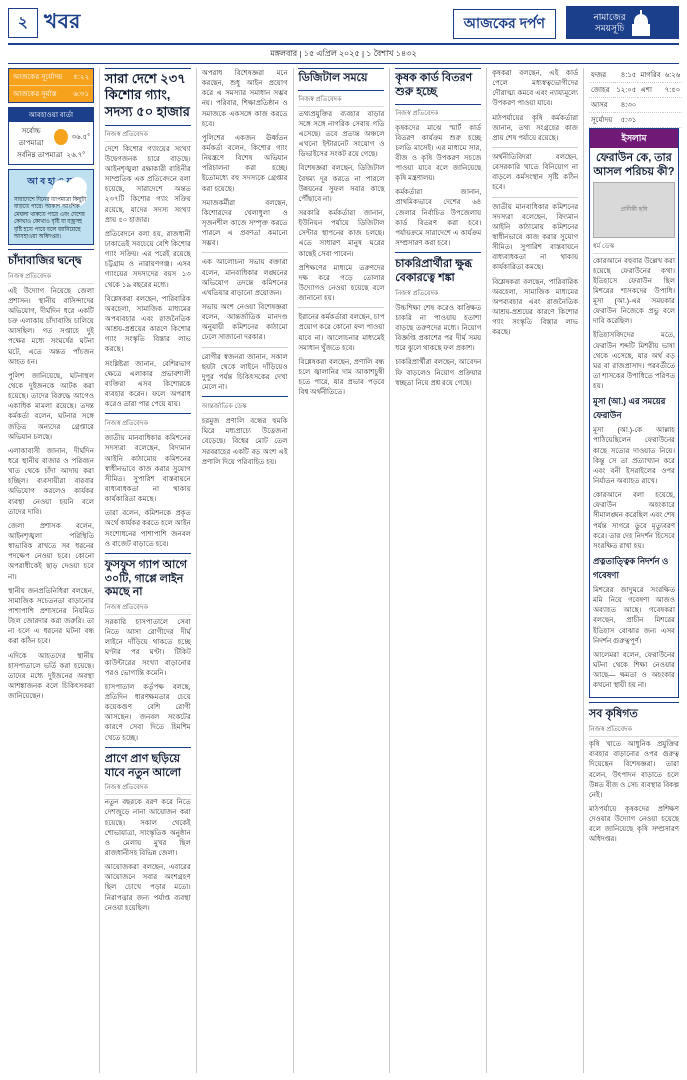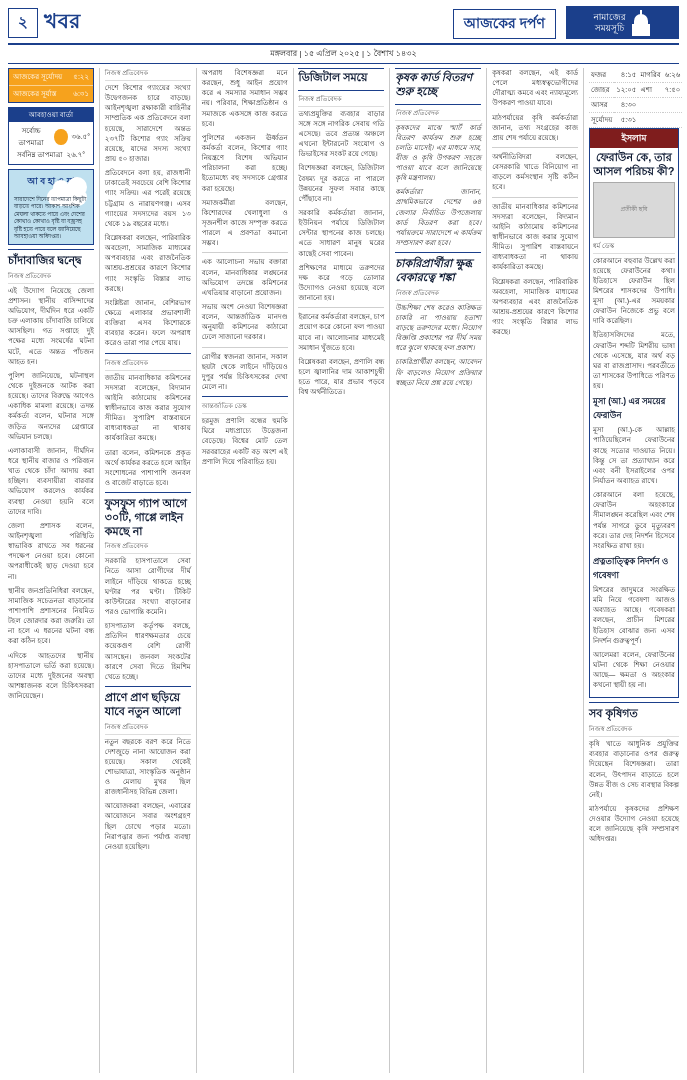--- a/index.html
+++ b/index.html
@@ -39,21 +39,21 @@
   }
   .datebar span{white-space:nowrap;}
 
   
   .grid{display:flex;gap:5px;margin-top:4px;height:1005px;}
   .col{position:relative;}
   .c1{width:96px;}
   .c2{width:96px;}
   .c3{width:96px;}
   .c4{width:96px;}
-  .c5{width:96px;font-style:italic;}
+  .c5{width:96px;}
   .c6{width:96px;}
   .c7{width:90px;}
   .vrule{width:1px;background:#c9c9c9;}
 
   
   .hl{
     font-size:11px;font-weight:bold;color:#0e1a33;line-height:1.25;
     margin:0 0 3px 0;letter-spacing:0;
   }
   .hl.big{font-size:13px;}
@@ -83,21 +83,21 @@
     background:#bfe0ef;border:1px solid #1b3f8b;padding:4px;margin-bottom:4px;position:relative;height:66px;
   }
   .cloudbox .ctitle{font-size:9px;font-weight:bold;color:#1b3f8b;text-align:center;}
   .cloud{position:absolute;right:6px;top:18px;width:40px;height:18px;background:#fff;border-radius:10px;}
   .cloud:before{content:"";position:absolute;left:6px;top:-8px;width:16px;height:16px;background:#fff;border-radius:50%;}
   .cloud:after{content:"";position:absolute;left:20px;top:-11px;width:20px;height:20px;background:#fff;border-radius:50%;}
   .cloudtext{position:absolute;left:5px;bottom:3px;right:5px;font-size:5.6px;line-height:1.35;color:#123;}
 
   
   .panel{border:1px solid #1b3f8b;padding:3px;margin-bottom:4px;}
-  .panel-title{background:#7f1d1d;color:#fff;text-align:center;font-size:9px;font-weight:bold;padding:2px 0;margin:-3px -3px 3px -3px;}
+  .panel-title{background:#701a75;color:#fff;text-align:center;font-size:9px;font-weight:bold;padding:2px 0;margin:-3px -3px 3px -3px;}
   .panel-hl{font-size:11px;font-weight:bold;color:#0e1a33;line-height:1.25;text-align:center;margin-bottom:3px;}
   .photo{
     background:#d9d9d9;border:1px solid #aaa;height:54px;margin:3px 0;
     display:flex;align-items:center;justify-content:center;color:#777;font-size:6px;
   }
   .subhead{font-size:8.5px;font-weight:bold;color:#0e1a33;margin:4px 0 2px;}
 
   
   .ptable{width:100%;border-collapse:collapse;font-size:7px;}
   .ptable td{padding:1px 2px;border-bottom:1px dotted #ccc;}
@@ -176,20 +176,23 @@
         <p>এলাকাবাসী জানান, দীর্ঘদিন ধরে স্থানীয় বাজার ও পরিবহন খাত থেকে চাঁদা আদায় করা হচ্ছিল। ব্যবসায়ীরা বারবার অভিযোগ করলেও কার্যকর ব্যবস্থা নেওয়া হয়নি বলে তাদের দাবি।</p>
         <p>জেলা প্রশাসক বলেন, আইনশৃঙ্খলা পরিস্থিতি স্বাভাবিক রাখতে সব ধরনের পদক্ষেপ নেওয়া হবে। কোনো অপরাধীকেই ছাড় দেওয়া হবে না।</p>
         <p>স্থানীয় জনপ্রতিনিধিরা বলছেন, সামাজিক সচেতনতা বাড়ানোর পাশাপাশি প্রশাসনের নিয়মিত টহল জোরদার করা জরুরি। তা না হলে এ ধরনের ঘটনা বন্ধ করা কঠিন হবে।</p>
         <p>এদিকে আহতদের স্থানীয় হাসপাতালে ভর্তি করা হয়েছে। তাদের মধ্যে দুইজনের অবস্থা আশঙ্কাজনক বলে চিকিৎসকরা জানিয়েছেন।</p>
       </div>
     </div>
 
     <div class="vrule"></div>
 
     <div class="col c2">
+      <div class="spanhead">
+        <div class="hl big">সারা দেশে ২৩৭ কিশোর গ্যাং, সদস্য ৫০ হাজার</div>
+      </div>
       <div class="byline">নিজস্ব প্রতিবেদক</div>
       <div class="body">
         <p>দেশে কিশোর গ্যাংয়ের সংখ্যা উদ্বেগজনক হারে বাড়ছে। আইনশৃঙ্খলা রক্ষাকারী বাহিনীর সাম্প্রতিক এক প্রতিবেদনে বলা হয়েছে, সারাদেশে অন্তত ২৩৭টি কিশোর গ্যাং সক্রিয় রয়েছে, যাদের সদস্য সংখ্যা প্রায় ৫০ হাজার।</p>
         <p>প্রতিবেদনে বলা হয়, রাজধানী ঢাকাতেই সবচেয়ে বেশি কিশোর গ্যাং সক্রিয়। এর পরেই রয়েছে চট্টগ্রাম ও নারায়ণগঞ্জ। এসব গ্যাংয়ের সদস্যদের বয়স ১৩ থেকে ১৯ বছরের মধ্যে।</p>
         <p>বিশ্লেষকরা বলছেন, পারিবারিক অবহেলা, সামাজিক মাধ্যমের অপব্যবহার এবং রাজনৈতিক আশ্রয়-প্রশ্রয়ের কারণে কিশোর গ্যাং সংস্কৃতি বিস্তার লাভ করছে।</p>
         <p>সংশ্লিষ্টরা জানান, বেশিরভাগ ক্ষেত্রে এলাকার প্রভাবশালী ব্যক্তিরা এসব কিশোরকে ব্যবহার করেন। ফলে অপরাধ করেও তারা পার পেয়ে যায়।</p>
       </div>
       <div class="rule"></div>
       <div class="byline">নিজস্ব প্রতিবেদক</div>
       <div class="body">

